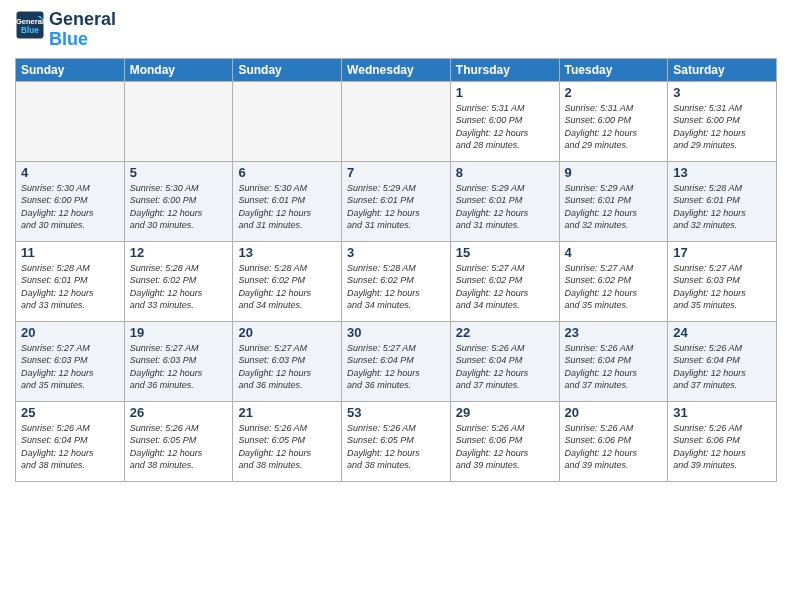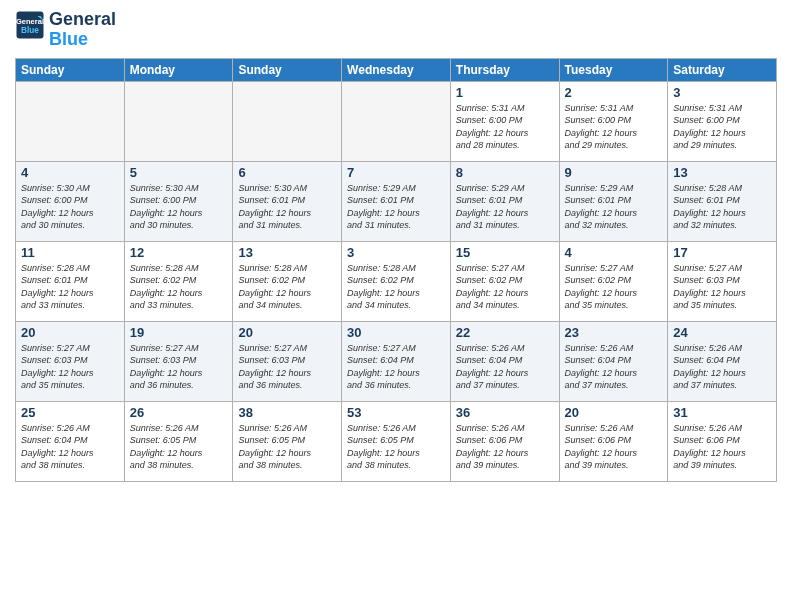--- a/index.html
+++ b/index.html
@@ -311,35 +311,35 @@
 and 38 minutes.</div>
           </td>
           <td>
             <span class="day-number">26</span>
             <div class="day-info" style="white-space: pre-line;">Sunrise: 5:26 AM
 Sunset: 6:05 PM
 Daylight: 12 hours
 and 38 minutes.</div>
           </td>
           <td>
-            <span class="day-number">38</span>
+            <span class="day-number">21</span>
             <div class="day-info" style="white-space: pre-line;">Sunrise: 5:26 AM
 Sunset: 6:05 PM
 Daylight: 12 hours
 and 38 minutes.</div>
           </td>
           <td>
             <span class="day-number">53</span>
             <div class="day-info" style="white-space: pre-line;">Sunrise: 5:26 AM
 Sunset: 6:05 PM
 Daylight: 12 hours
 and 38 minutes.</div>
           </td>
           <td>
-            <span class="day-number">36</span>
+            <span class="day-number">29</span>
             <div class="day-info" style="white-space: pre-line;">Sunrise: 5:26 AM
 Sunset: 6:06 PM
 Daylight: 12 hours
 and 39 minutes.</div>
           </td>
           <td>
             <span class="day-number">20</span>
             <div class="day-info" style="white-space: pre-line;">Sunrise: 5:26 AM
 Sunset: 6:06 PM
 Daylight: 12 hours

